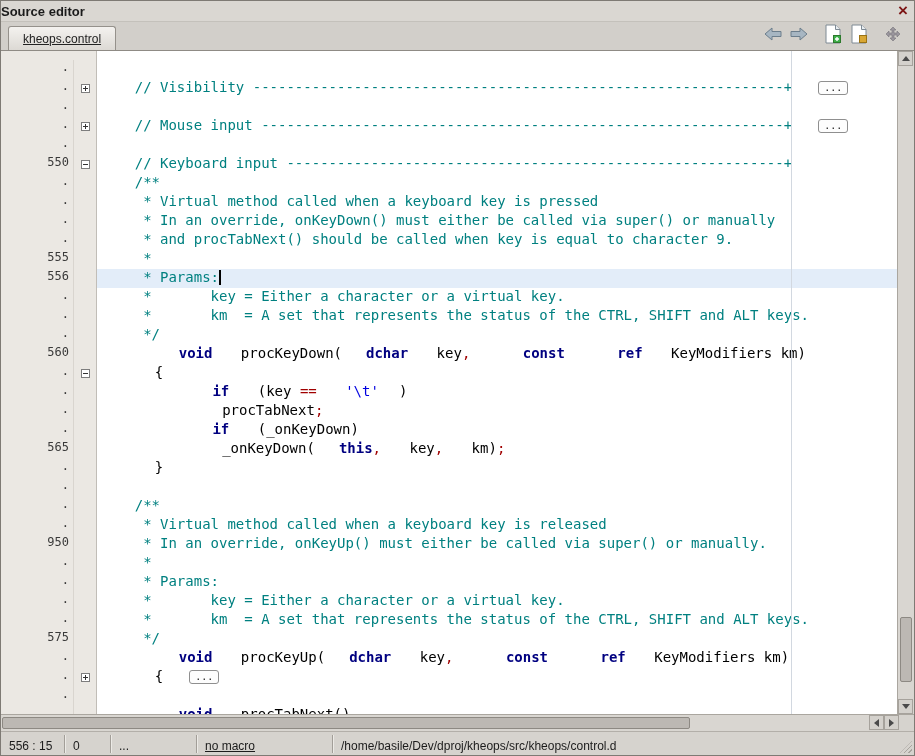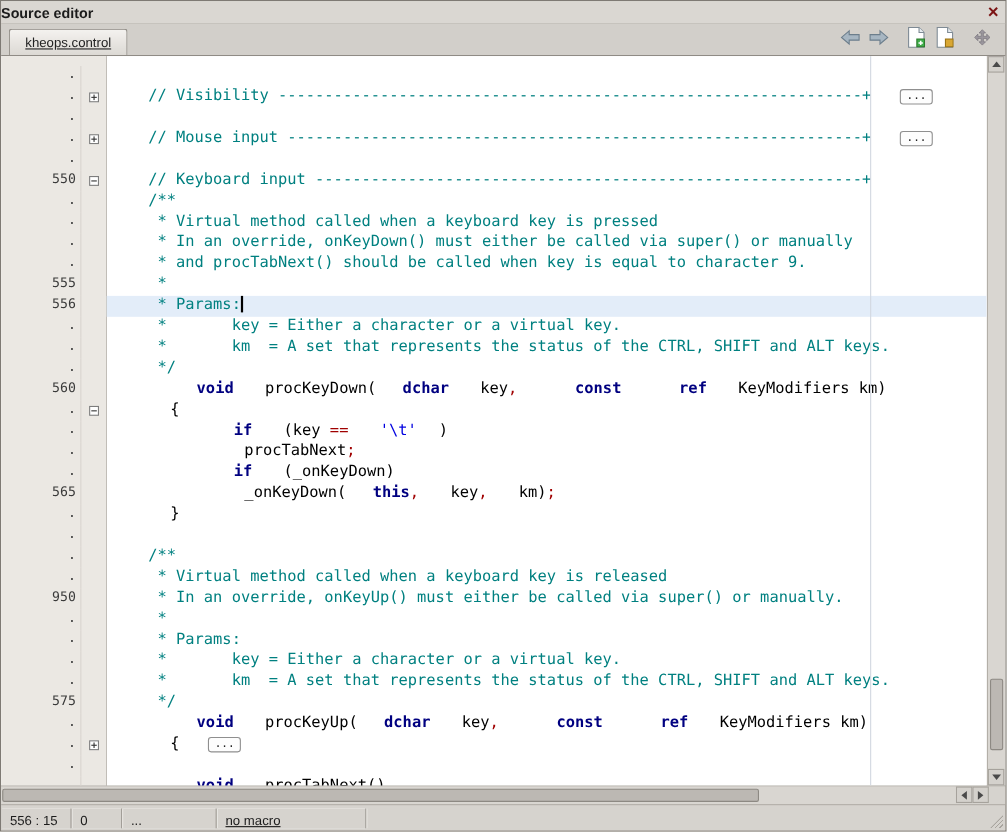--- a/index.html
+++ b/index.html
@@ -430,16 +430,17 @@
         <span class="tri right"></span>
       </div>
     <div class="corner"></div>
   </div>
 
   <div class="statusbar">
       <div class="sp">556 : 15</div>
       <div class="sp">0</div>
       <div class="sp">...</div>
       <div class="sp">no macro</div>
+      <div class="sp">/home/basile/Dev/dproj/kheops/src/kheops/control.d</div>
     </div>
   <div class="grip"></div>
 
 </div>
 
 </body></html>

